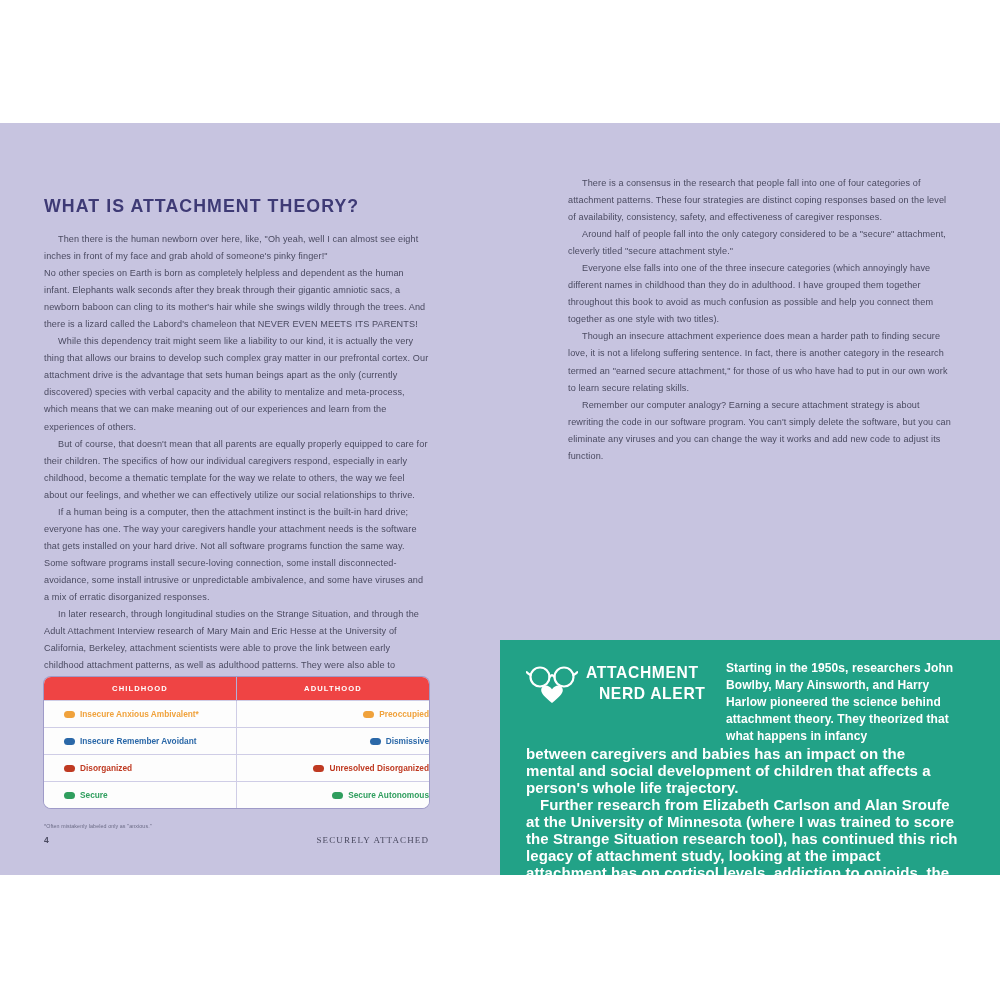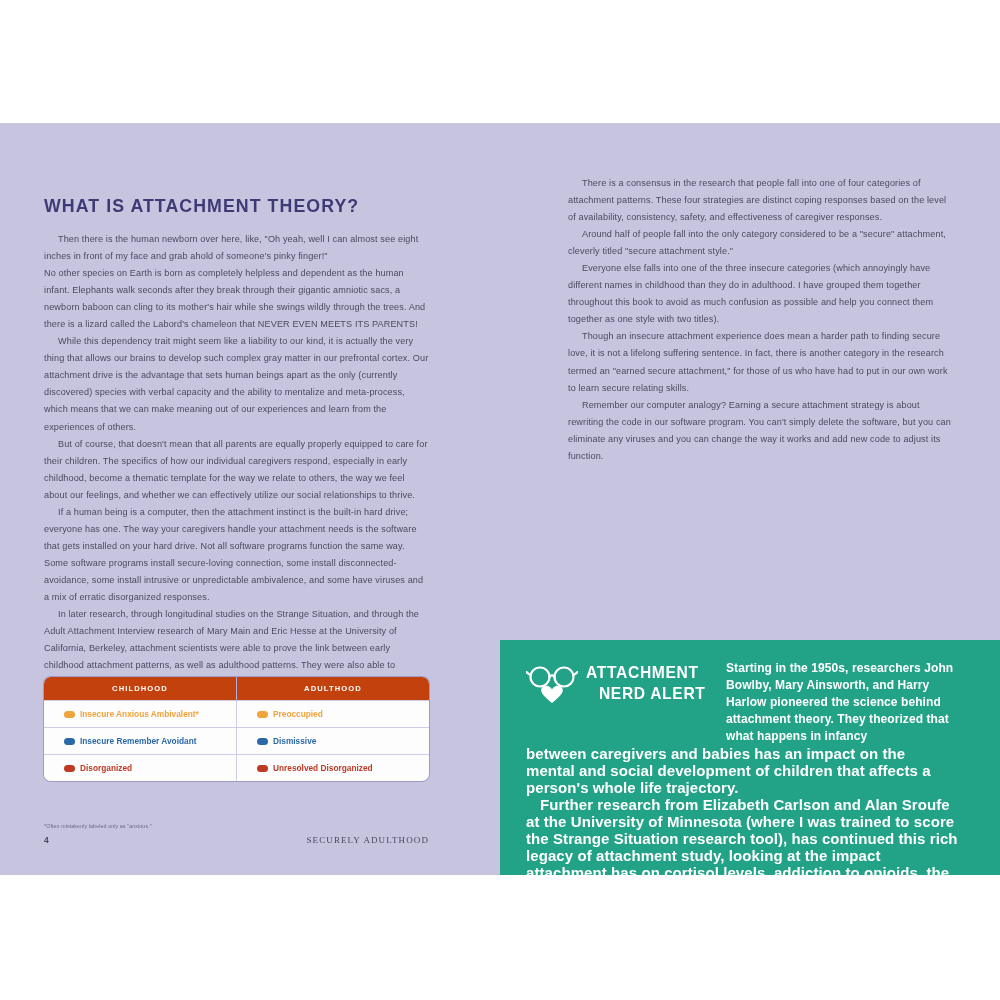--- a/index.html
+++ b/index.html
@@ -77,41 +77,41 @@
     overflow: hidden;
     background: #fdfdfd;
     box-shadow: 0 0 0 1px #9f9bc8;
   }
   .attach-table table {
     width: 100%;
     border-collapse: collapse;
     table-layout: fixed;
   }
   .attach-table th {
-    background: #c2410c;
+    background: #ef4444;
     color: #ffffff;
     font-size: 7.6px;
     font-weight: bold;
     letter-spacing: 1.1px;
     padding: 7px 0 7px 0;
     text-align: center;
     border-right: 1px solid #b3b0d8;
   }
   .attach-table th:last-child { border-right: none; }
   .attach-table td {
     background: #fdfdfd;
     font-size: 8.3px;
     font-weight: bold;
     padding: 8px 0 8px 20px;
     border-top: 1px solid #cfcde6;
     border-right: 1px solid #cfcde6;
     vertical-align: middle;
     white-space: nowrap;
   }
-  .attach-table td:last-child { border-right: none; }
+  .attach-table td:last-child { border-right: none; text-align: right; }
   .pill {
     display: inline-block;
     width: 11px;
     height: 7px;
     border-radius: 3.5px;
     margin-right: 5px;
     vertical-align: -0.5px;
   }
 
   
@@ -228,27 +228,31 @@
           <td style="color: rgb(240, 162, 60);"><span class="pill" style="background: rgb(240, 162, 60);"></span><span>Preoccupied</span></td>
         </tr>
         <tr>
           <td style="color: rgb(43, 104, 168);"><span class="pill" style="background: rgb(43, 104, 168);"></span><span>Insecure Remember Avoidant</span></td>
           <td style="color: rgb(43, 104, 168);"><span class="pill" style="background: rgb(43, 104, 168);"></span><span>Dismissive</span></td>
         </tr>
         <tr>
           <td style="color: rgb(191, 58, 34);"><span class="pill" style="background: rgb(191, 58, 34);"></span><span>Disorganized</span></td>
           <td style="color: rgb(191, 58, 34); border-radius: 10px;"><span class="pill" style="background: rgb(191, 58, 34);"></span><span>Unresolved Disorganized</span></td>
         </tr>
+        <tr>
+          <td style="color: rgb(47, 158, 94);"><span class="pill" style="background: rgb(47, 158, 94);"></span><span>Secure</span></td>
+          <td style="color: rgb(47, 158, 94);"><span class="pill" style="background: rgb(47, 158, 94);"></span><span>Secure Autonomous</span></td>
+        </tr>
       </tbody>
     </table>
   </div>
 
   <div class="footnote">*Often mistakenly labeled only as "anxious."</div>
   <div class="folio">4</div>
-  <div class="running-head">SECURELY ADULTHOOD</div>
+  <div class="running-head">SECURELY ATTACHED</div>
 
   <div class="col-right">
     <p class="body indent">There is a consensus in the research that people fall into one of four categories of attachment patterns. These four strategies are distinct coping responses based on the level of availability, consistency, safety, and effectiveness of caregiver responses.</p>
     <p class="body indent">Around half of people fall into the only category considered to be a "secure" attachment, cleverly titled "secure attachment style."</p>
     <p class="body indent">Everyone else falls into one of the three insecure categories (which annoyingly have different names in childhood than they do in adulthood. I have grouped them together throughout this book to avoid as much confusion as possible and help you connect them together as one style with two titles).</p>
     <p class="body indent">Though an insecure attachment experience does mean a harder path to finding secure love, it is not a lifelong suffering sentence. In fact, there is another category in the research termed an "earned secure attachment," for those of us who have had to put in our own work to learn secure relating skills.</p>
     <p class="body indent">Remember our computer analogy? Earning a secure attachment strategy is about rewriting the code in our software program. You can't simply delete the software, but you can eliminate any viruses and you can change the way it works and add new code to adjust its function.</p>
   </div>
 
   <div class="nerd-box">

